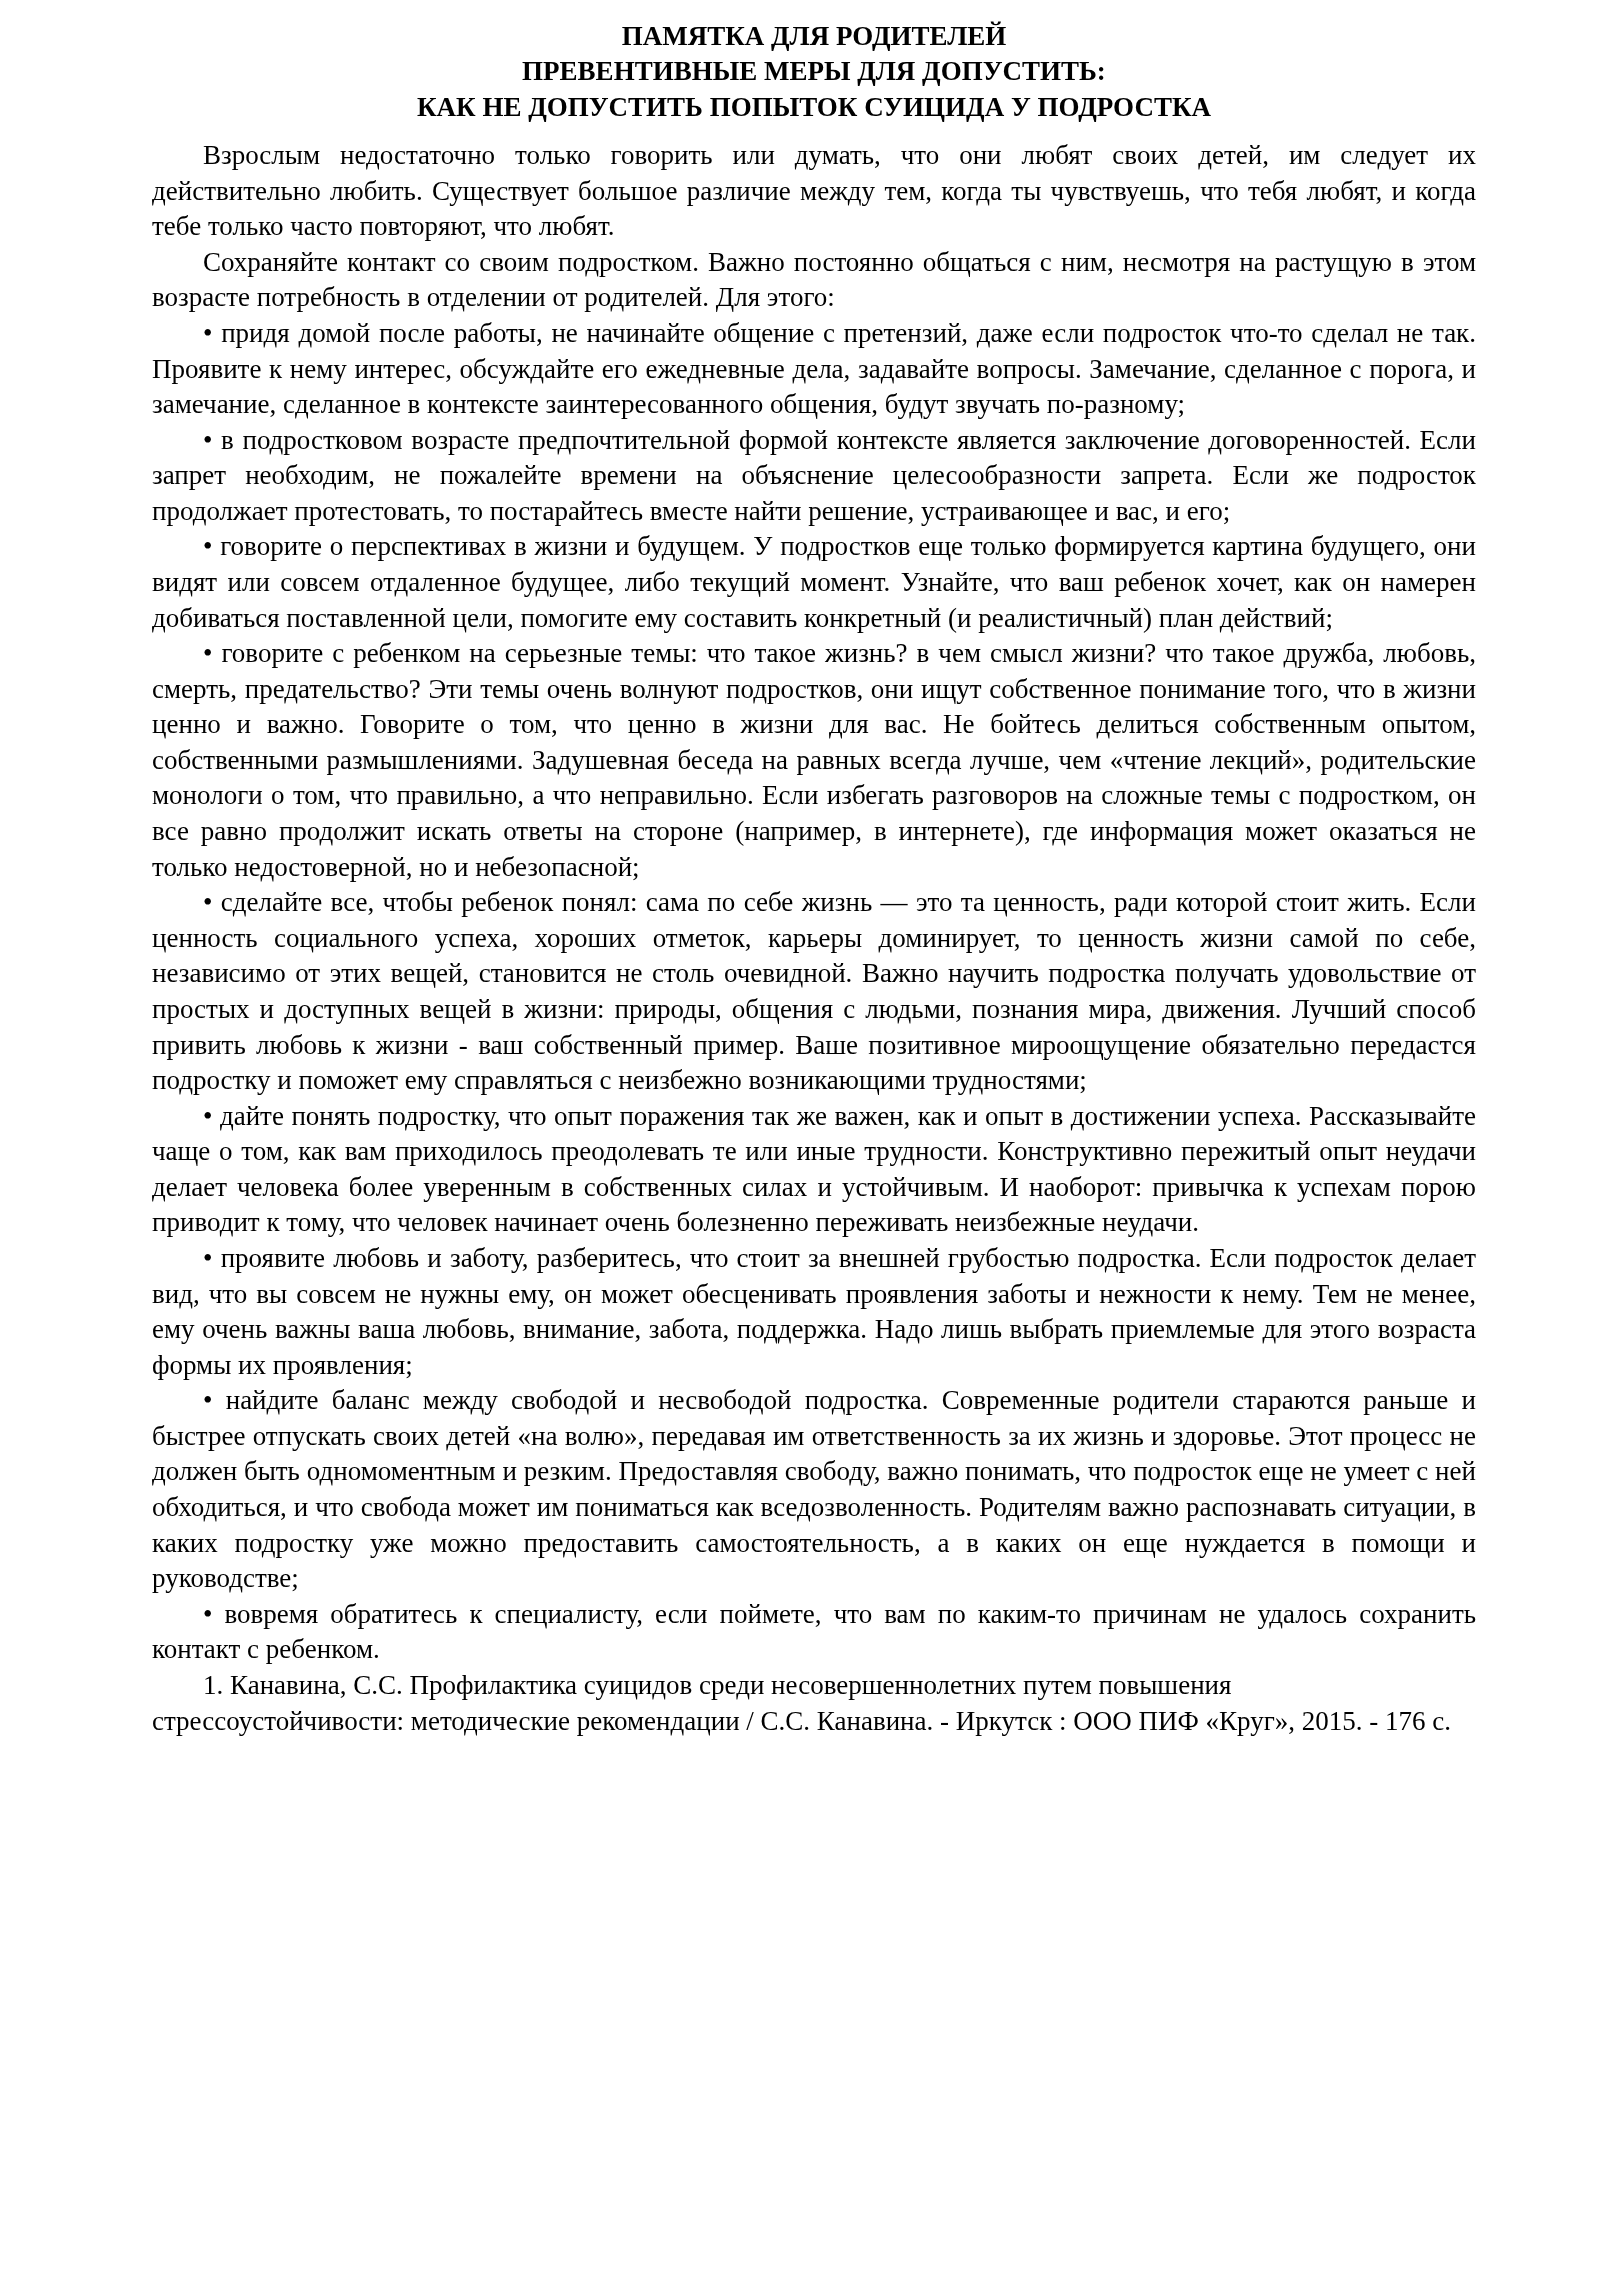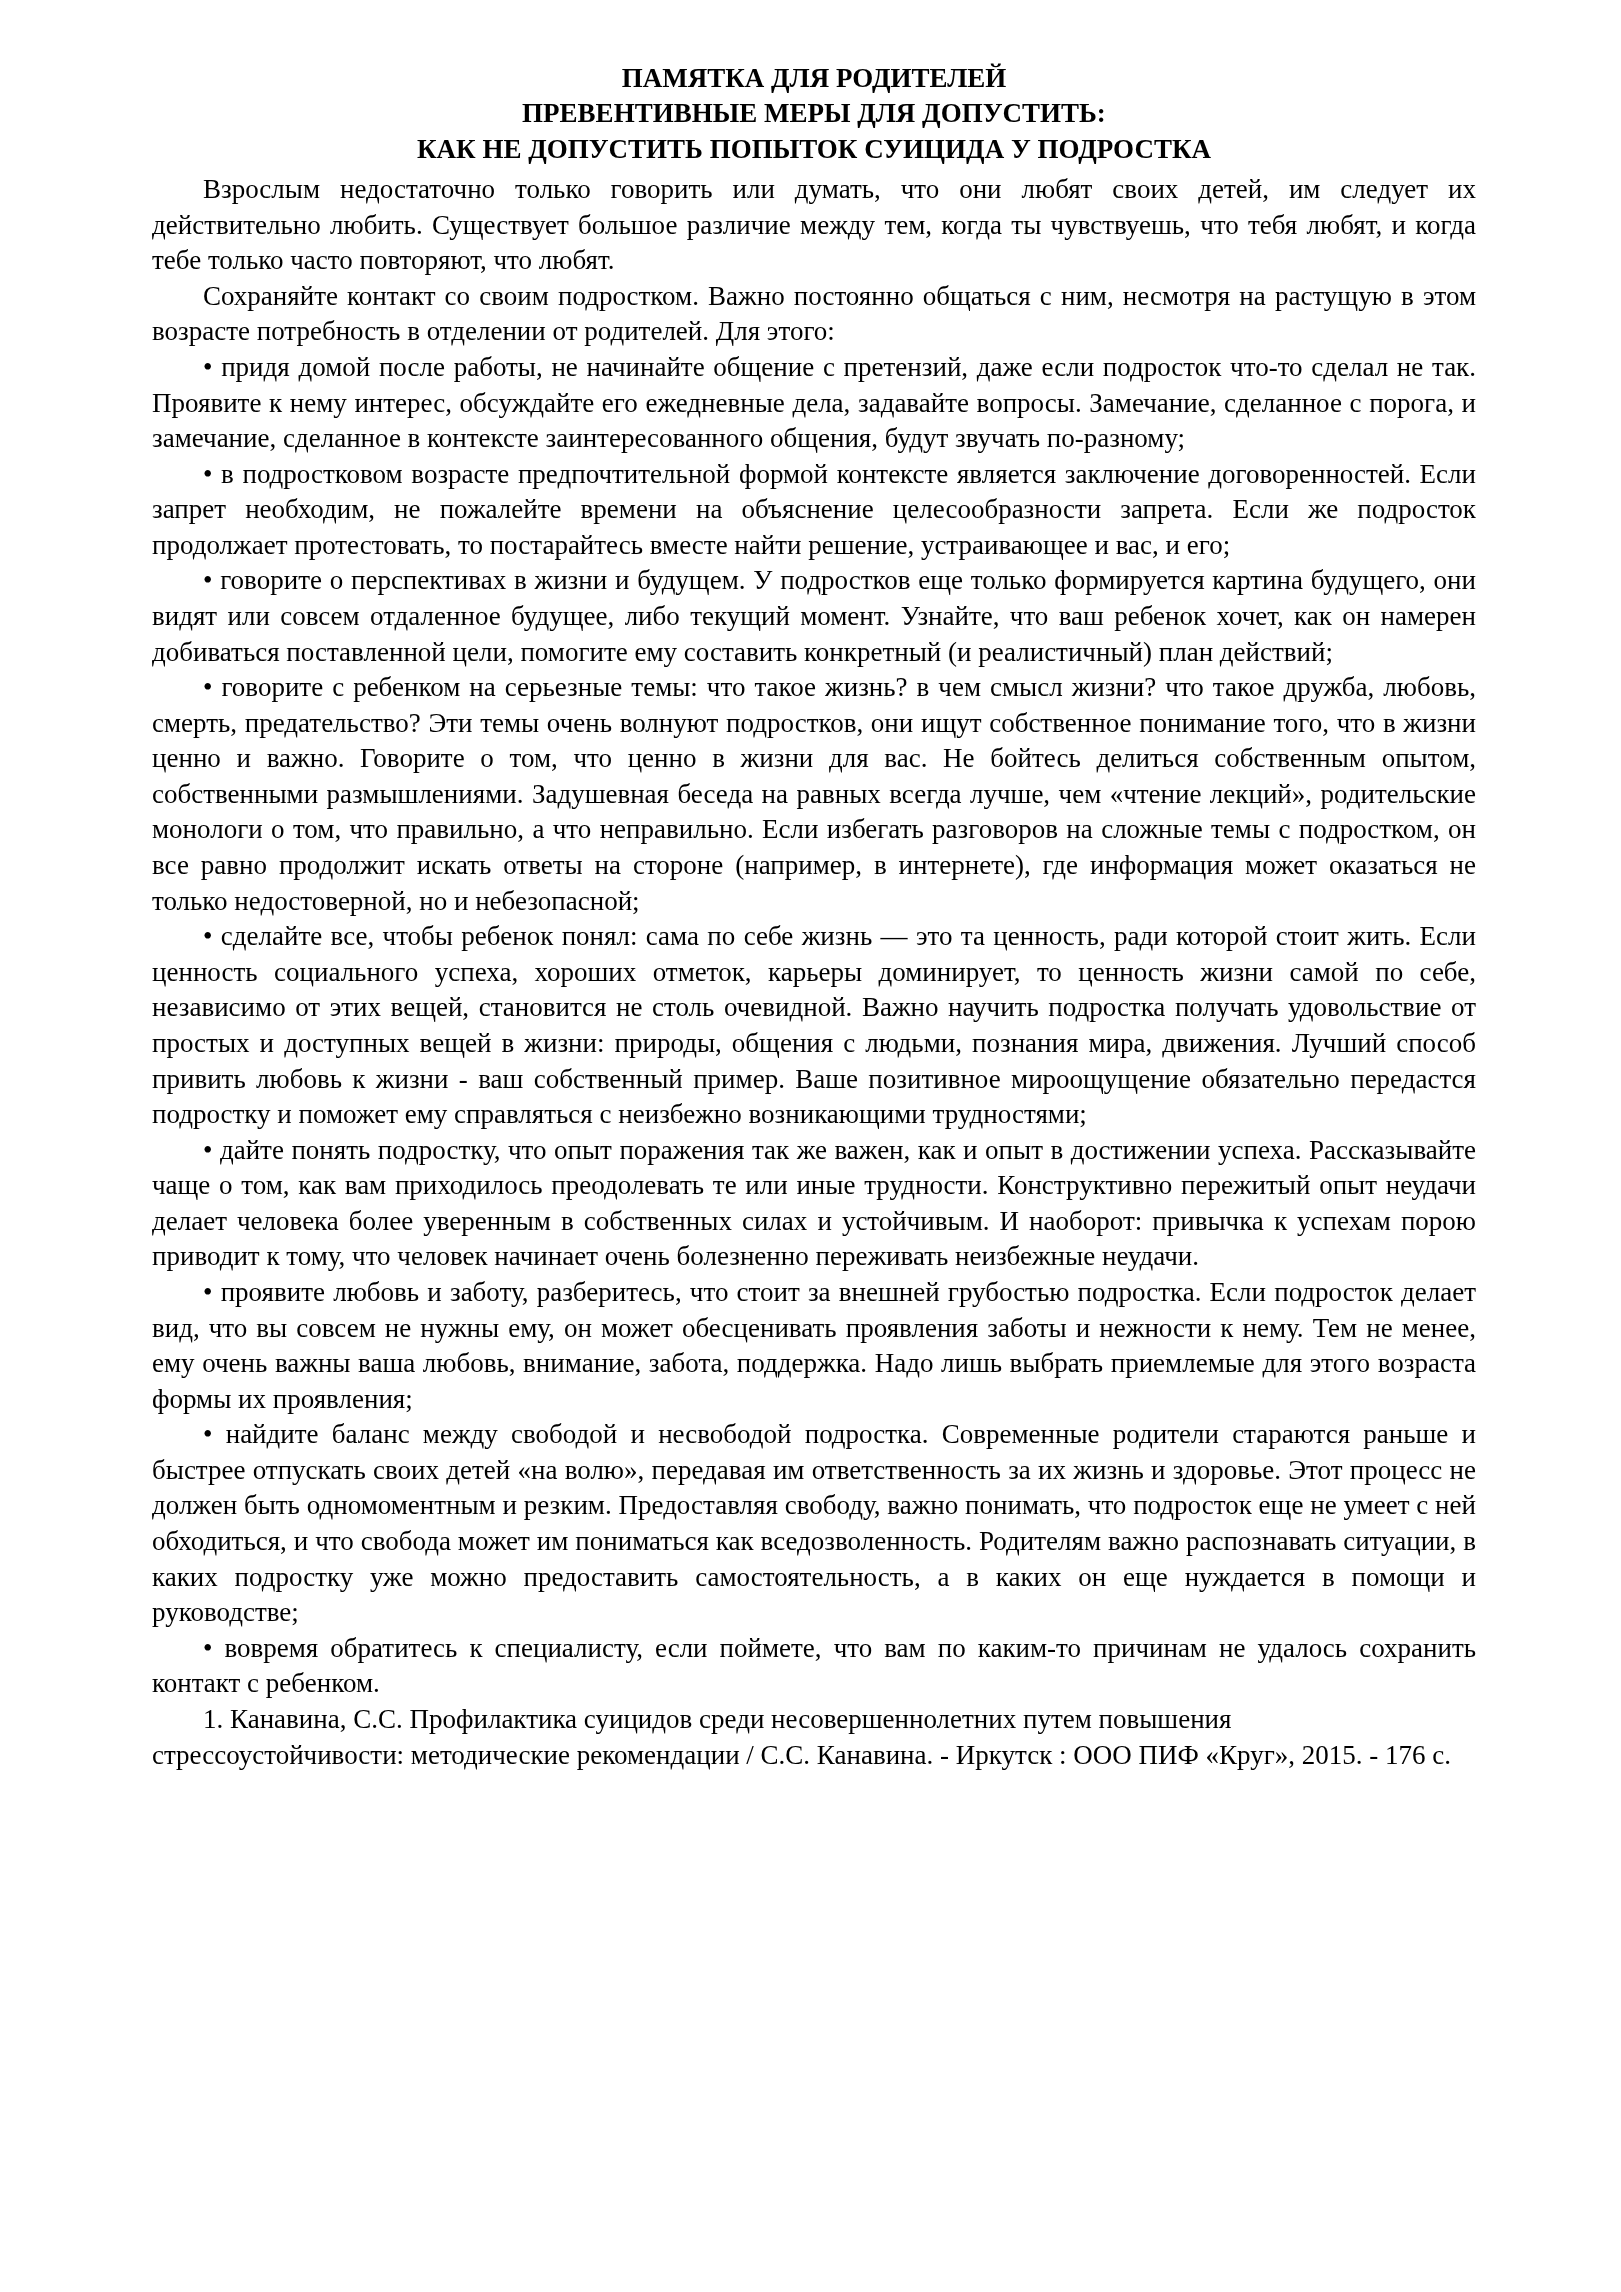--- a/index.html
+++ b/index.html
@@ -14,40 +14,40 @@
     font-family: "Liberation Serif", "DejaVu Serif", serif;
     color: #000000;
     -webkit-font-smoothing: antialiased;
   }
 
   .page {
     position: relative;
     width: 1621px;
     height: 2293px;
     box-sizing: border-box;
-    padding: 61px 145px 0 152px;
+    padding: 19px 145px 0 152px;
     background: #ffffff;
     overflow: hidden;
   }
 
   .doc-title {
     text-align: center;
     font-weight: bold;
     font-size: 27px;
     line-height: 1.31;
     letter-spacing: 0px;
     margin: 0 0 0 0;
   }
   .doc-title .title-line {
     display: block;
     white-space: nowrap;
   }
 
   .body-block {
-    margin-top: 5px;
+    margin-top: 13px;
   }
 
   p.para {
     margin: 0;
     padding: 0;
     font-size: 27px;
     line-height: 1.318;
     text-align: justify;
     text-indent: 51px;
     text-justify: inter-word;

